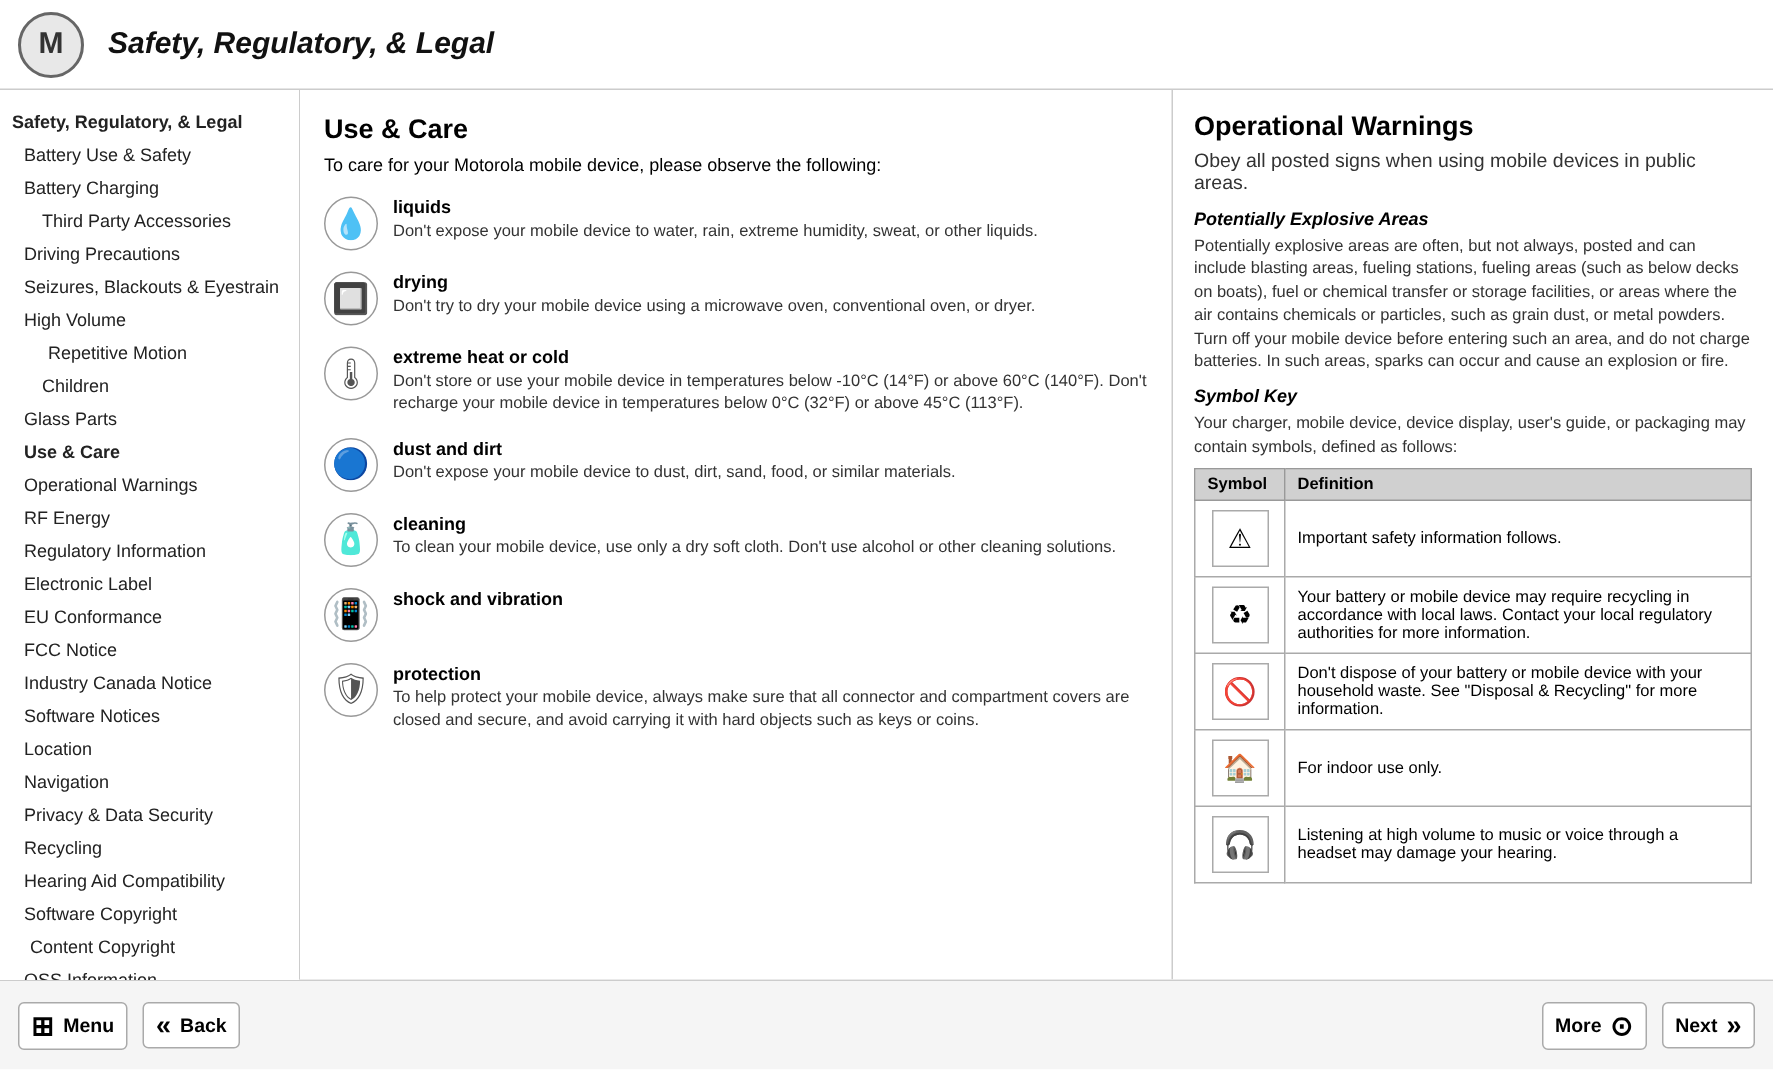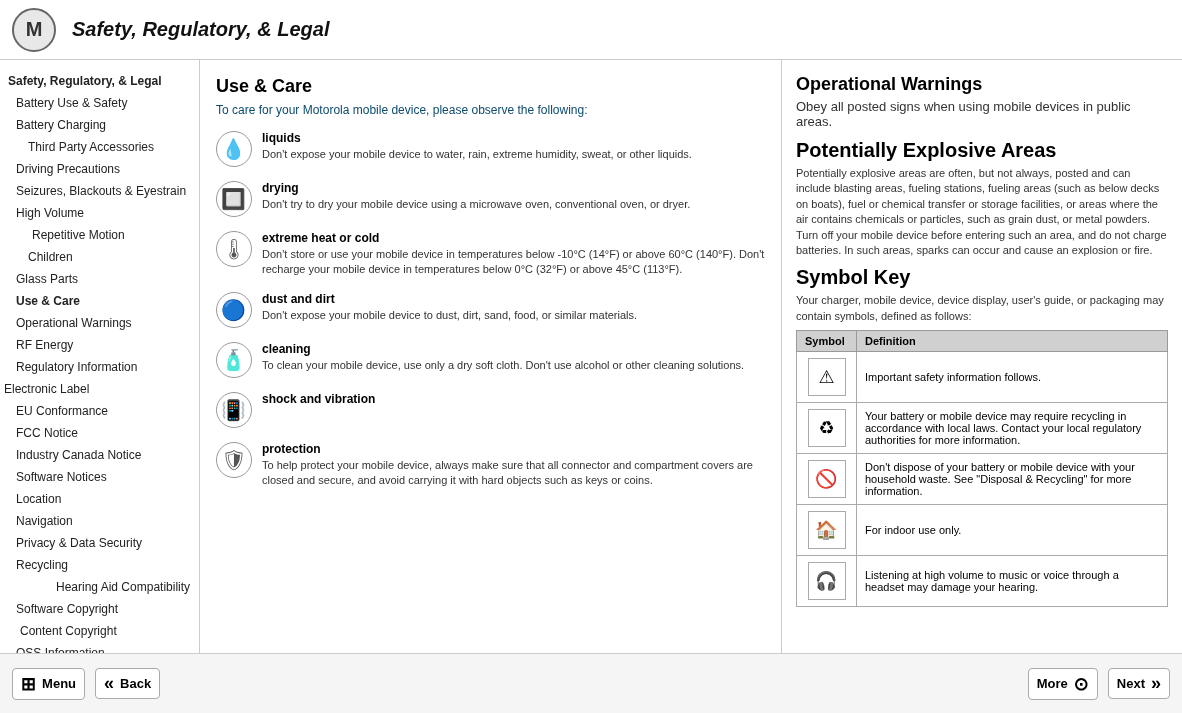--- a/index.html
+++ b/index.html
@@ -86,21 +86,21 @@
       overflow-y: auto;
       background: #fff;
     }
     .panel-title {
       font-size: 18px;
       font-weight: bold;
       margin-bottom: 6px;
     }
     .panel-subtitle {
       font-size: 12px;
-      color: #0c4a6e;
+      color: #000000;
       margin-bottom: 14px;
     }
 
     .care-item {
       display: flex;
       align-items: flex-start;
       margin-bottom: 14px;
     }
     .care-icon {
       width: 36px;
@@ -139,24 +139,25 @@
       font-size: 18px;
       font-weight: bold;
       margin-bottom: 4px;
     }
     .right-intro {
       font-size: 13px;
       color: #333;
       margin-bottom: 10px;
     }
     .section-heading {
-      font-size: 20px;
+      font-size: 12px;
       font-weight: bold;
       margin-bottom: 4px;
       margin-top: 8px;
+      font-style: italic;
     }
     .section-text {
       font-size: 11px;
       color: #333;
       line-height: 1.4;
       margin-bottom: 6px;
     }
 
     
     .symbol-table {
@@ -243,30 +244,30 @@
       <div class="sidebar-item" style="padding-left: 16px;">Driving Precautions</div>
       <div class="sidebar-item" style="padding-left: 16px;">Seizures, Blackouts &amp; Eyestrain</div>
       <div class="sidebar-item" style="padding-left: 16px;">High Volume</div>
       <div class="sidebar-item" style="padding-left: 32px;">Repetitive Motion</div>
       <div class="sidebar-item" style="padding-left: 28px;">Children</div>
       <div class="sidebar-item" style="padding-left: 16px;">Glass Parts</div>
       <div class="sidebar-item active" style="padding-left: 16px;">Use &amp; Care</div>
       <div class="sidebar-item" style="padding-left: 16px;">Operational Warnings</div>
       <div class="sidebar-item" style="padding-left: 16px;">RF Energy</div>
       <div class="sidebar-item" style="padding-left: 16px;">Regulatory Information</div>
-      <div class="sidebar-item" style="padding-left: 4px;">Electronic Label</div>
+      <div class="sidebar-item" style="padding-left: 16px;">Electronic Label</div>
       <div class="sidebar-item" style="padding-left: 16px;">EU Conformance</div>
       <div class="sidebar-item" style="padding-left: 16px;">FCC Notice</div>
       <div class="sidebar-item" style="padding-left: 16px;">Industry Canada Notice</div>
       <div class="sidebar-item" style="padding-left: 16px;">Software Notices</div>
       <div class="sidebar-item" style="padding-left: 16px;">Location</div>
       <div class="sidebar-item" style="padding-left: 16px;">Navigation</div>
       <div class="sidebar-item" style="padding-left: 16px;">Privacy &amp; Data Security</div>
       <div class="sidebar-item" style="padding-left: 16px;">Recycling</div>
-      <div class="sidebar-item" style="padding-left: 16px; margin-left: 40px;">Hearing Aid Compatibility</div>
+      <div class="sidebar-item" style="padding-left: 16px;">Hearing Aid Compatibility</div>
       <div class="sidebar-item" style="padding-left: 16px;">Software Copyright</div>
       <div class="sidebar-item" style="padding-left: 20px;">Content Copyright</div>
       <div class="sidebar-item" style="padding-left: 16px;">OSS Information</div>
     </div>
 
   <div class="middle-panel">
     <div class="panel-title">Use &amp; Care</div>
     <div class="panel-subtitle">To care for your Motorola mobile device, please observe the following:</div>
     <div id="care-items-container">
         <div class="care-item">

